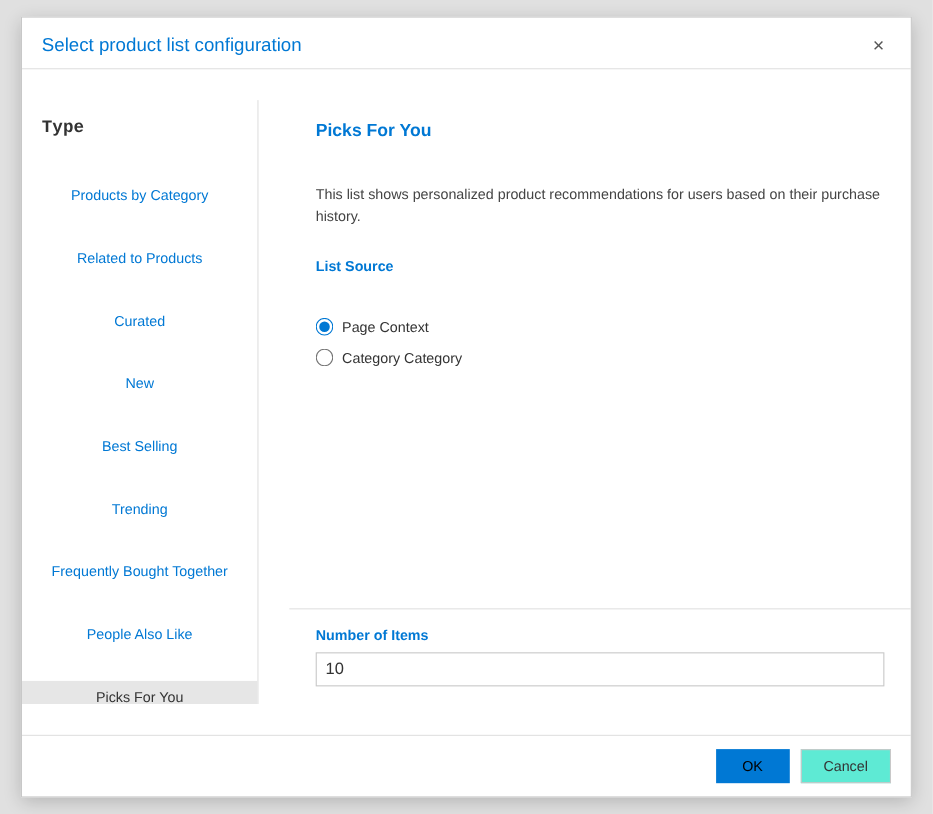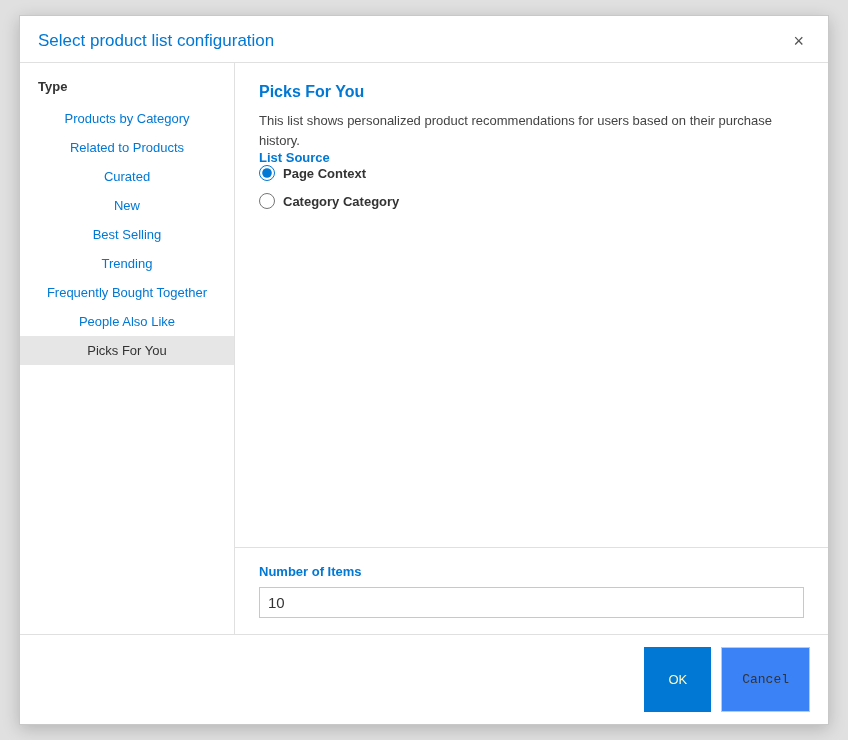--- a/index.html
+++ b/index.html
@@ -1,18 +1,19 @@
 <!DOCTYPE html>
 <html><head>
   <meta charset="utf-8">
   <style>
     * {
       box-sizing: border-box;
       margin: 0;
       padding: 0;
+      gap: 28px;
     }
 
     body {
       background: #e0e0e0;
       display: flex;
       align-items: center;
       justify-content: center;
       width: 848px;
       height: 740px;
       font-family: 'Segoe UI', Tahoma, Geneva, Verdana, sans-serif;
@@ -61,24 +62,25 @@
 
     .sidebar {
       width: 215px;
       border-right: 1px solid #e0e0e0;
       padding: 12px 0;
       display: flex;
       flex-direction: column;
     }
 
     .sidebar-header {
-      font-size: 13px;
+      font-size: 16px;
       font-weight: 600;
       color: #333;
       padding: 4px 18px 10px 18px;
+      font-family: Liberation Mono, monospace;
     }
 
     .sidebar-item {
       padding: 7px 18px;
       cursor: pointer;
       color: #0078d4;
       font-size: 13px;
       text-align: center;
     }
 
@@ -105,21 +107,21 @@
     .content-description {
       font-size: 13px;
       color: #444;
       line-height: 1.5;
     }
 
     .list-source-label {
       font-size: 13px;
       color: #0078d4;
       font-weight: 600;
-      margin-bottom: 0;
+      margin-bottom: 12px;
     }
 
     .radio-group {
       display: flex;
       flex-direction: column;
       gap: 12px;
     }
 
     .radio-option {
       display: flex;
@@ -132,21 +134,20 @@
       width: 16px;
       height: 16px;
       cursor: pointer;
       accent-color: #0078d4;
     }
 
     .radio-option label {
       font-size: 13px;
       color: #333;
       cursor: pointer;
-      font-weight: bold;
     }
 
     .footer-section {
       border-top: 1px solid #e0e0e0;
       padding: 16px 24px 16px 24px;
     }
 
     .number-of-items-label {
       font-size: 13px;
       color: #0078d4;
@@ -166,37 +167,36 @@
     .dialog-footer {
       display: flex;
       justify-content: flex-end;
       gap: 10px;
       padding: 12px 18px;
       border-top: 1px solid #e0e0e0;
     }
 
     .btn-ok {
       background: #0078d4;
-      color: #fef9c3;
+      color: #000000;
       border: none;
       padding: 7px 24px;
       font-size: 13px;
       cursor: pointer;
       min-width: 60px;
     }
 
     .btn-cancel {
-      background: #3b82f6;
+      background: #5eead4;
       color: #333;
       border: 1px solid #c8c8c8;
-      padding: 24px 20px;
+      padding: 7px 20px;
       font-size: 13px;
       cursor: pointer;
       min-width: 60px;
-      font-family: Liberation Mono, monospace;
     }
   </style>
 </head>
 <body>
 
 <div class="dialog">
   <div class="dialog-header">
     <span class="dialog-title">Select product list configuration</span>
     <button class="close-btn">×</button>
   </div>

